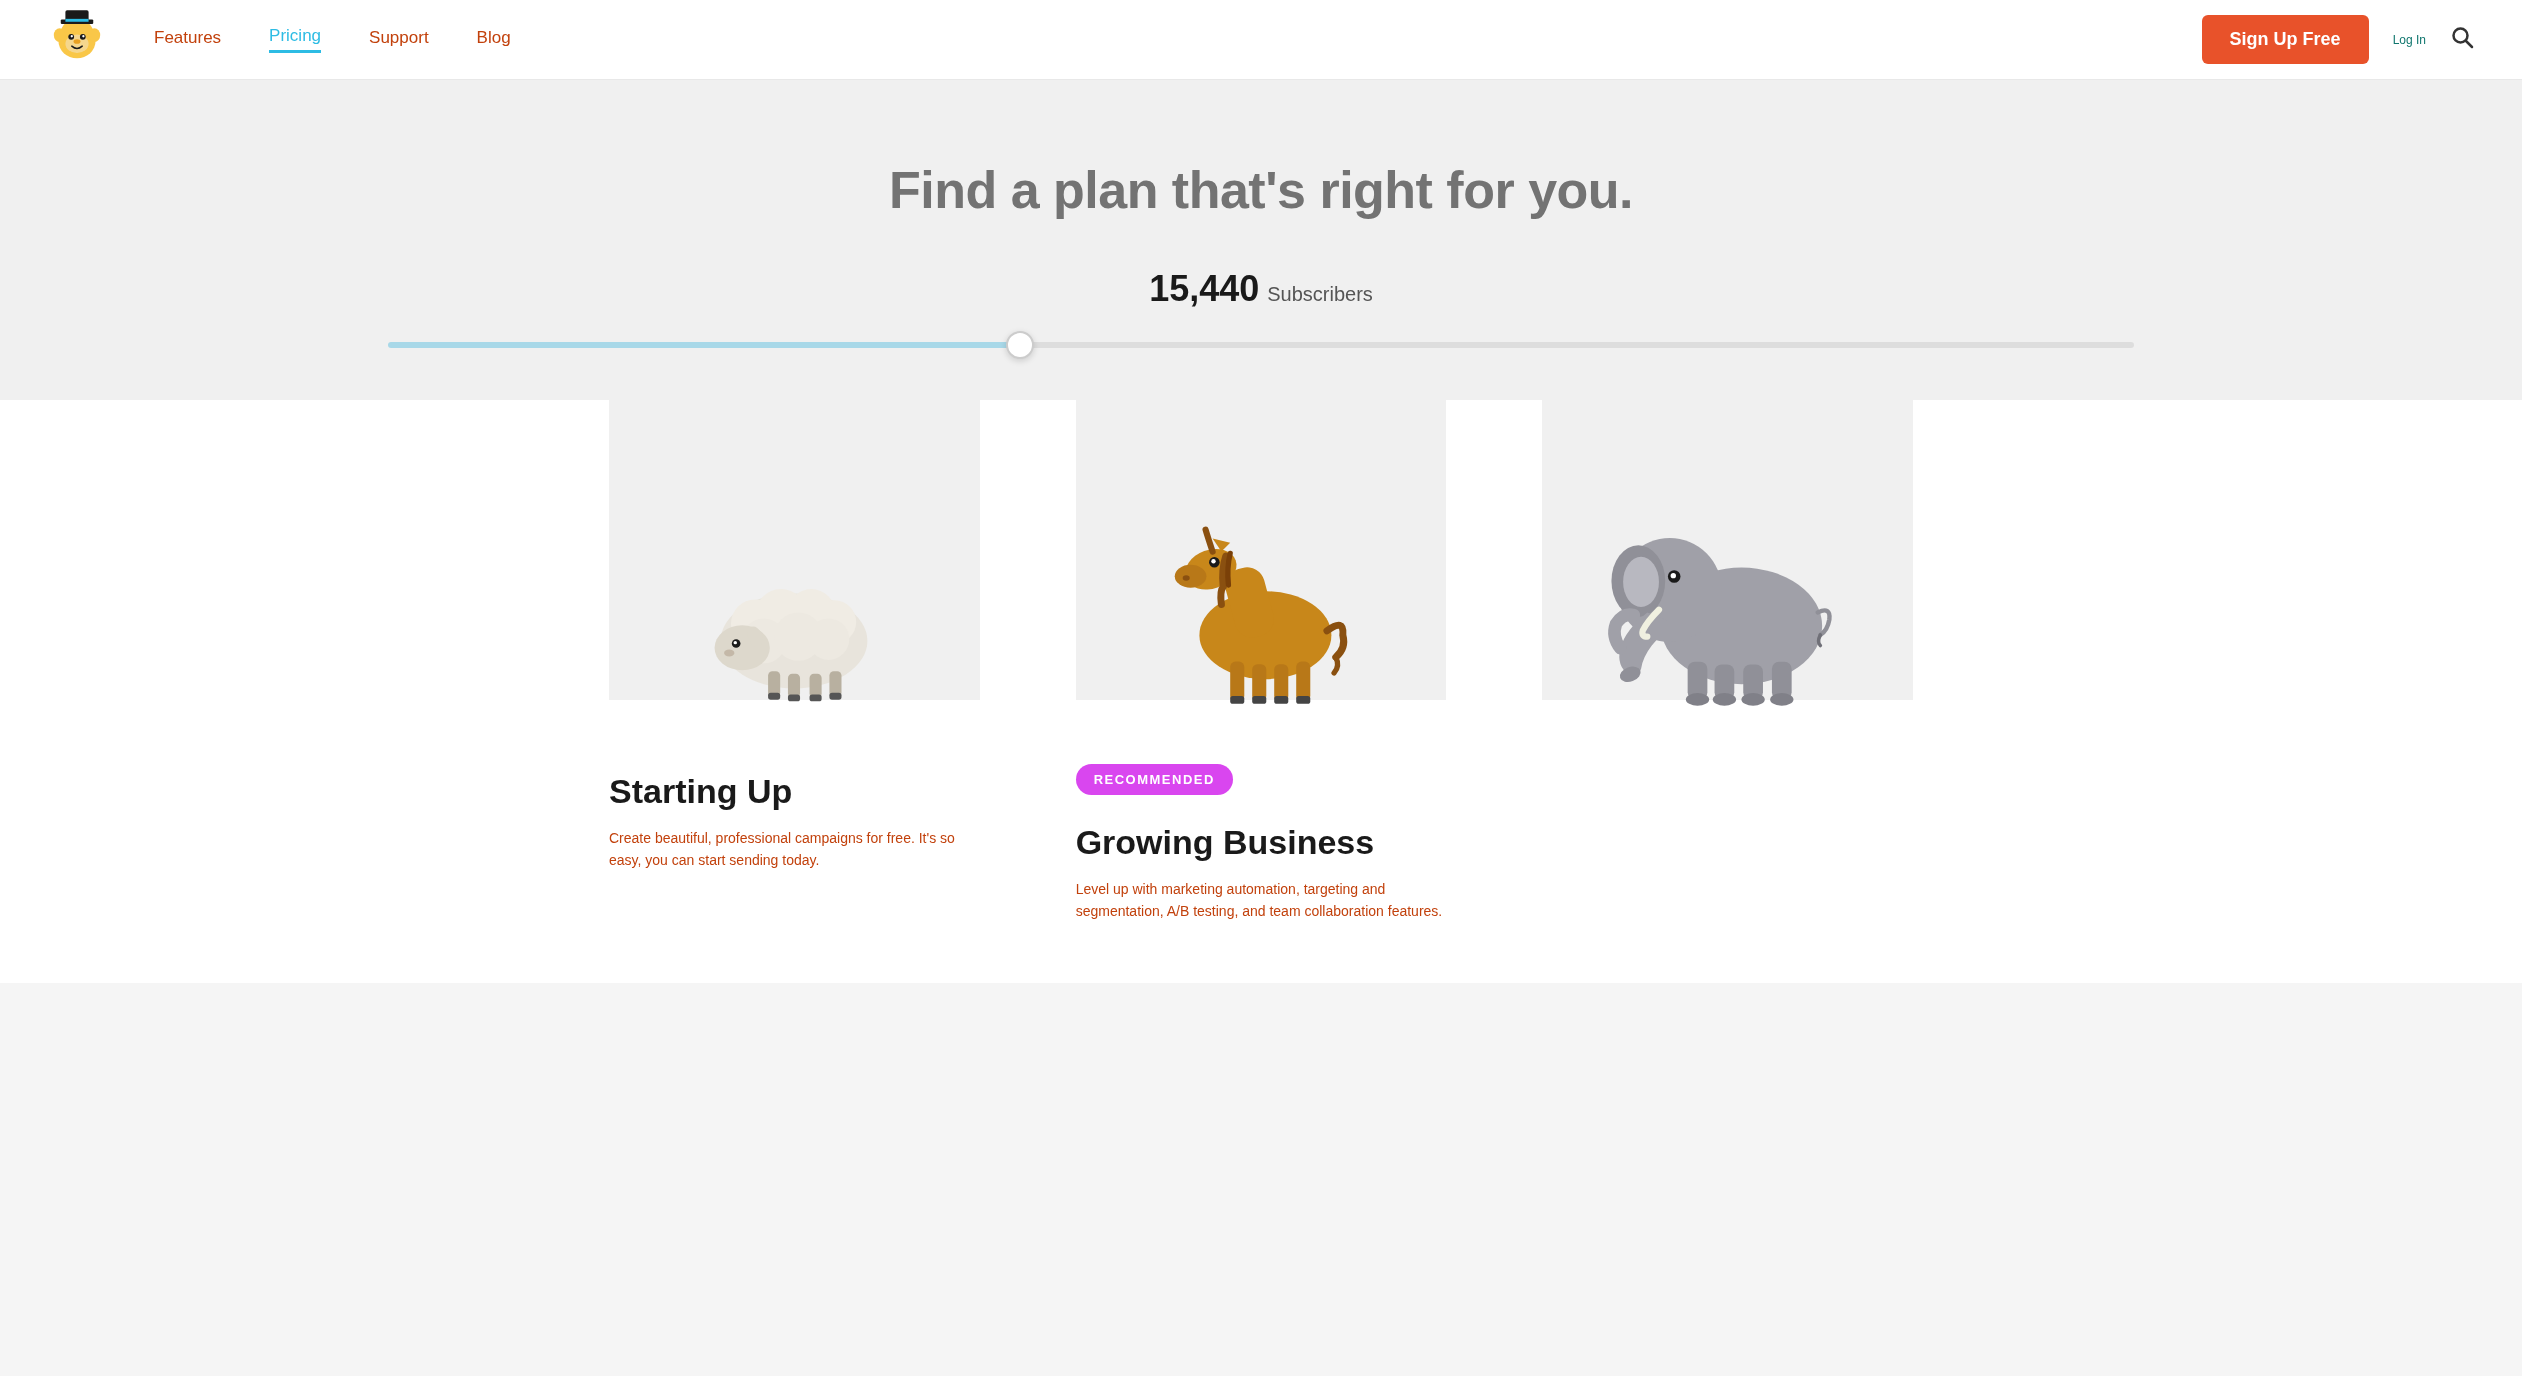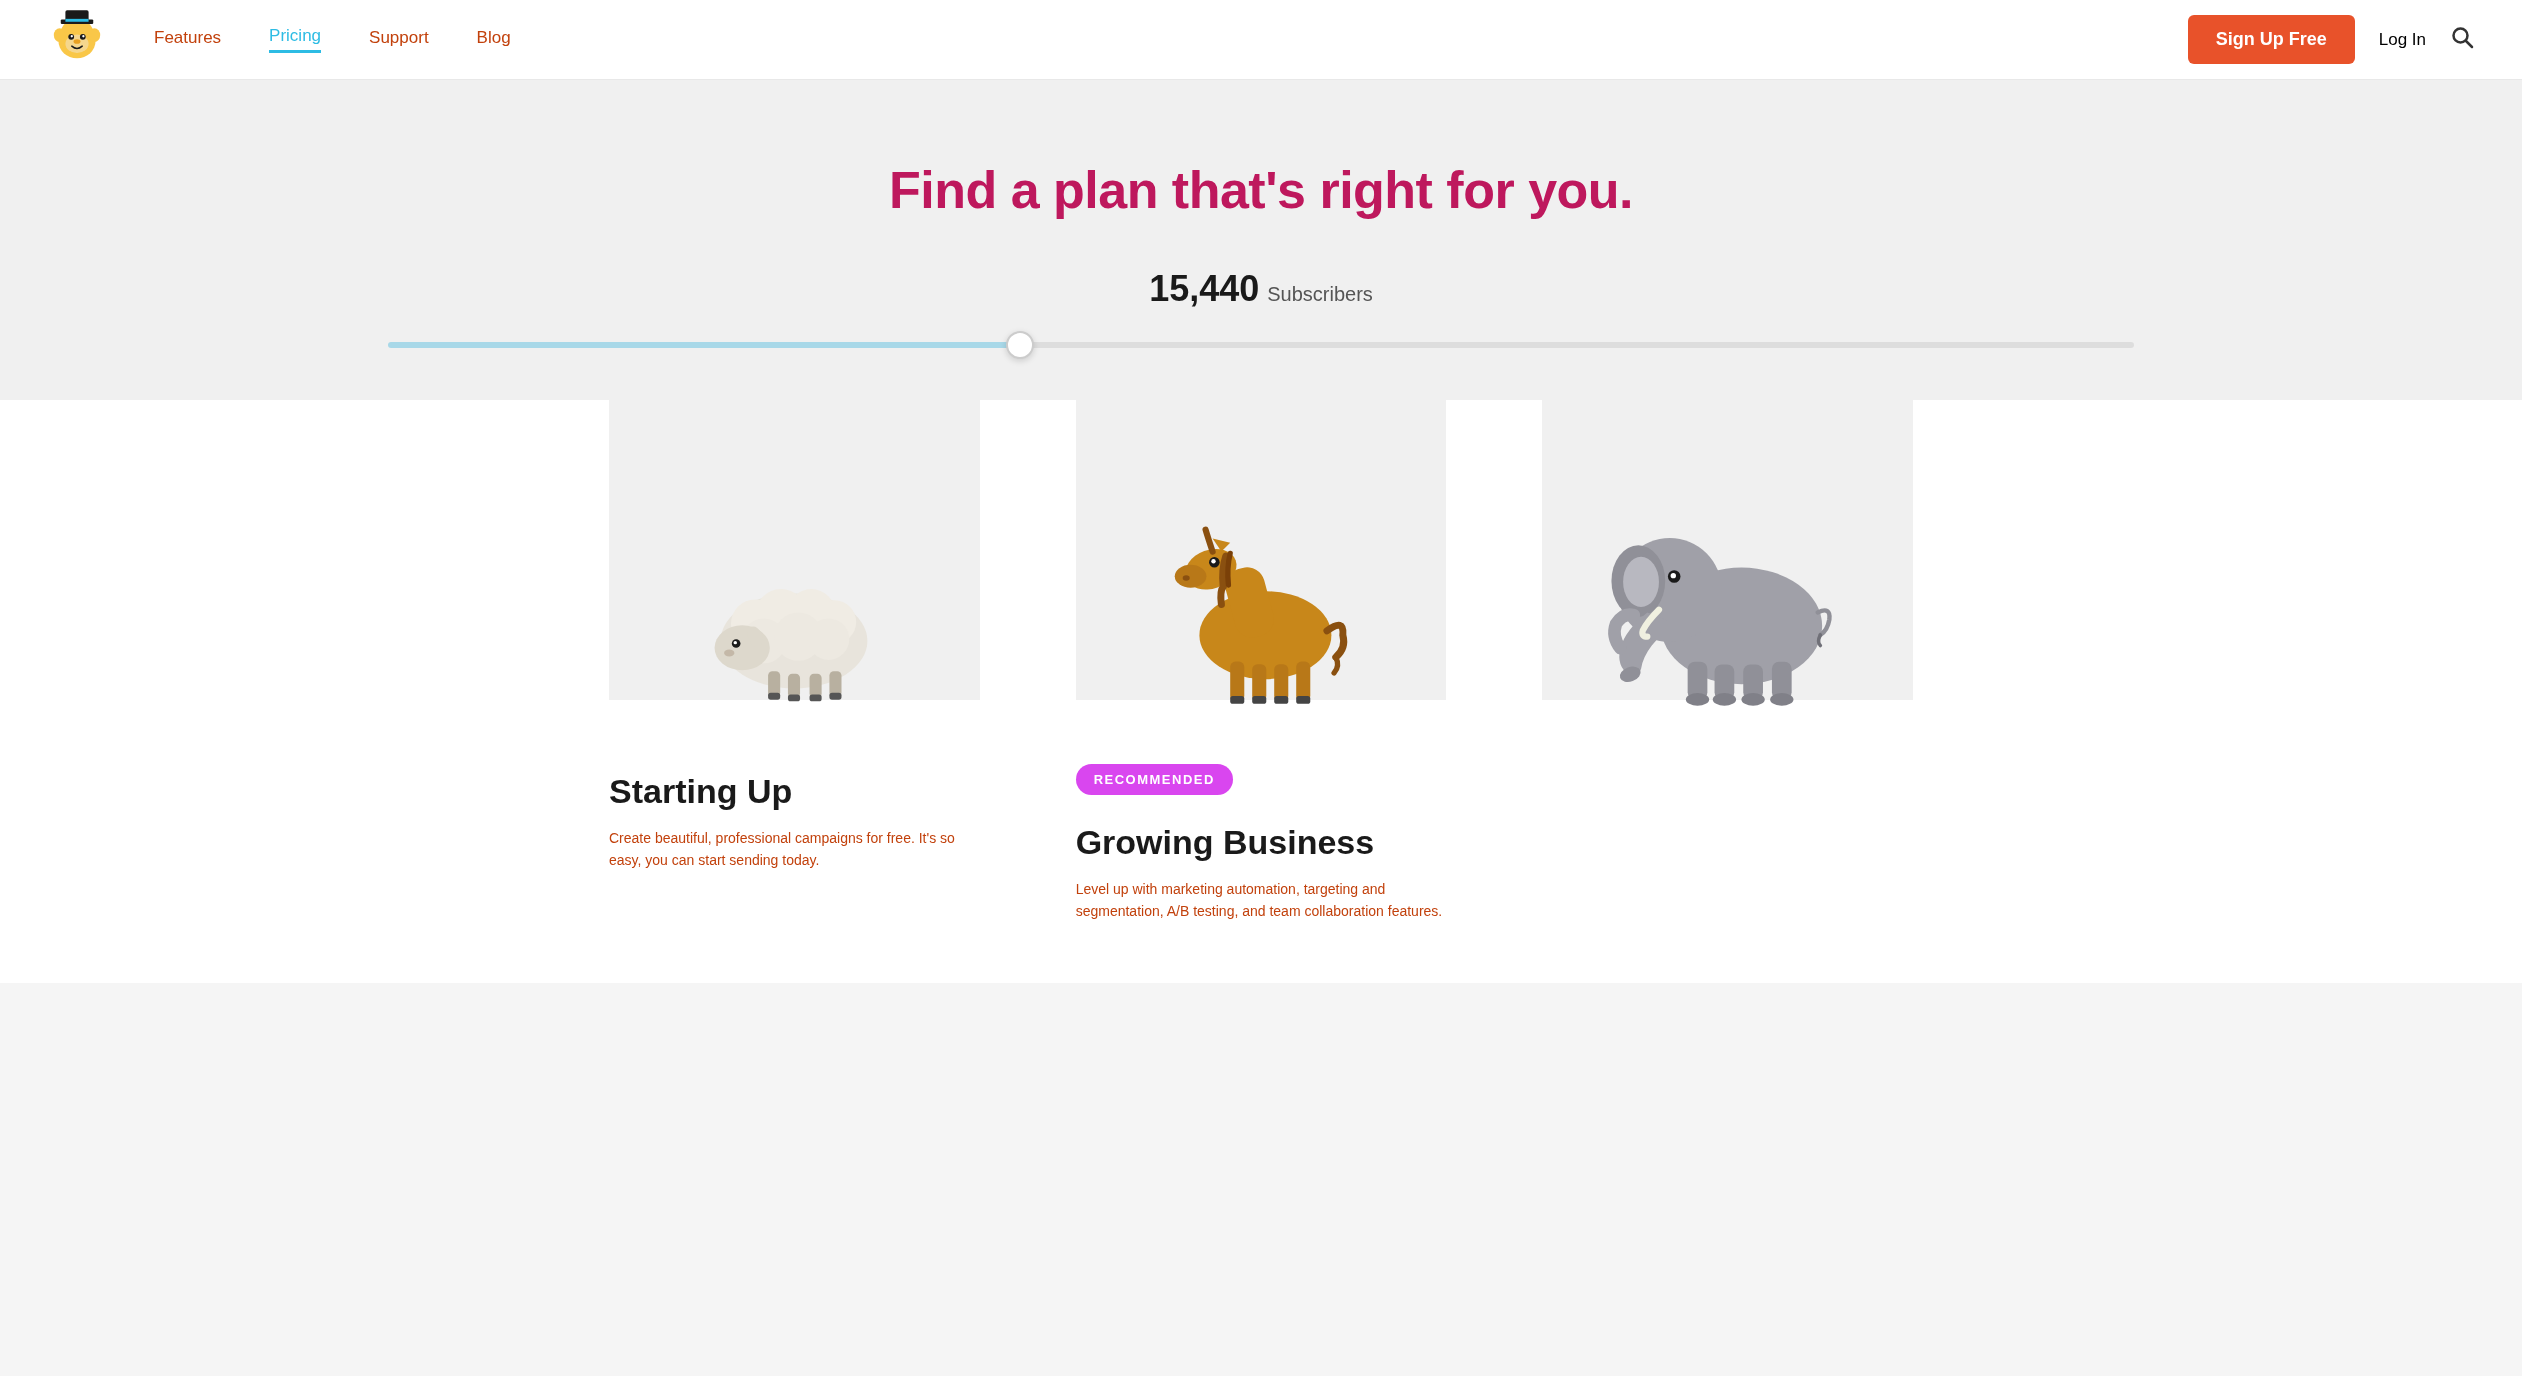--- a/index.html
+++ b/index.html
@@ -44,41 +44,41 @@
       color: #fff;
       border: none;
       border-radius: 6px;
       padding: 14px 28px;
       font-size: 18px;
       font-weight: 600;
       cursor: pointer;
       white-space: nowrap;
     }
     .nav-login {
-      font-size: 17px;
+      font-size: 12px;
       font-weight: 500;
-      color: #000000;
+      color: #0f766e;
       cursor: pointer;
     }
     .search-icon-wrap {
       cursor: pointer;
       font-size: 22px;
       color: #333;
     }
 
     
     .hero {
       background: #f0f0f0;
       text-align: center;
       padding: 80px 48px 0;
     }
     .hero-title {
       font-size: 52px;
       font-weight: 800;
-      color: #be185d;
+      color: #737373;
       margin-bottom: 48px;
       letter-spacing: -0.5px;
     }
     .subscriber-count {
       font-size: 36px;
       font-weight: 700;
       color: #1a1a1a;
       margin-bottom: 24px;
     }
     .subscriber-count span.label {

